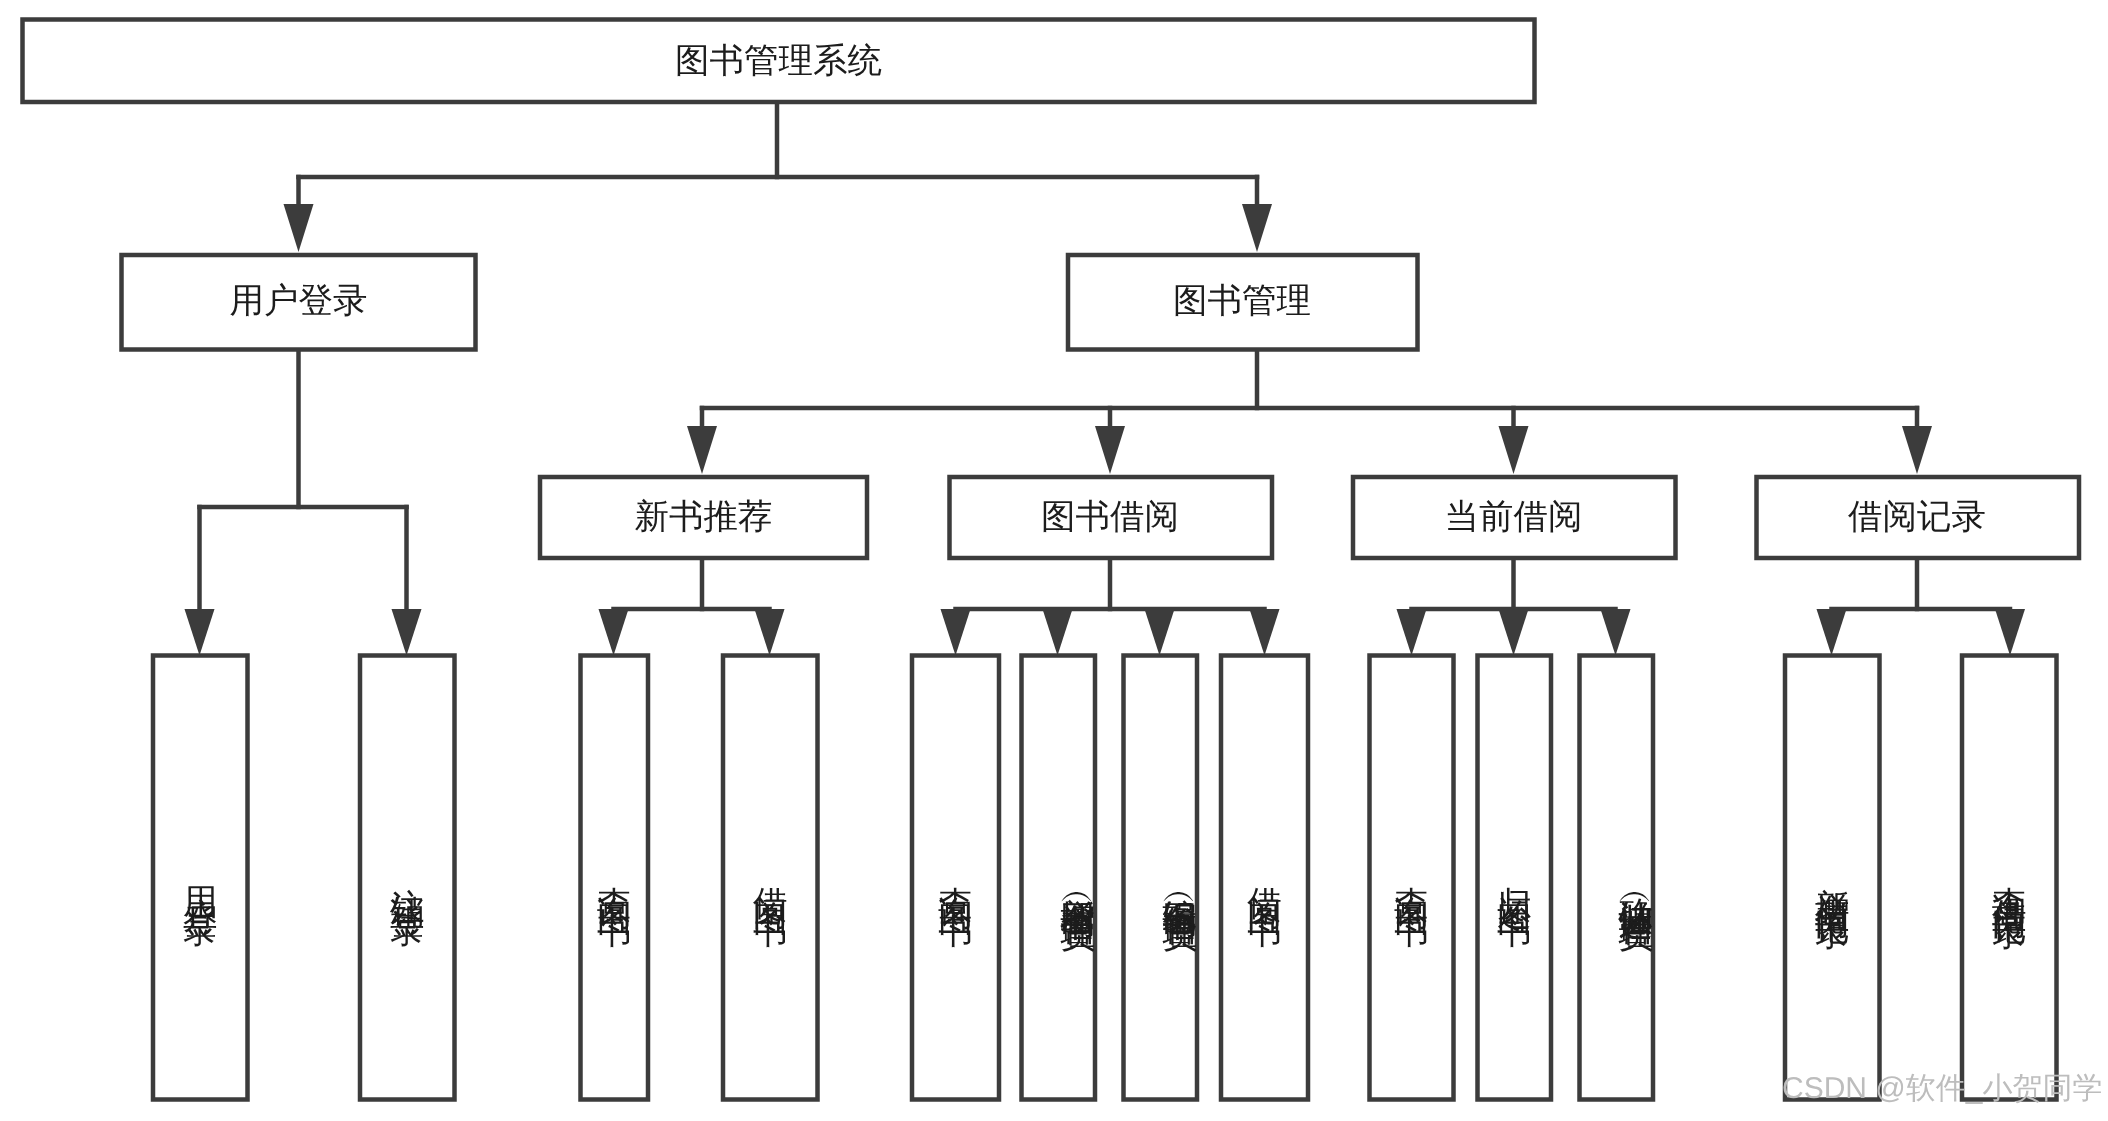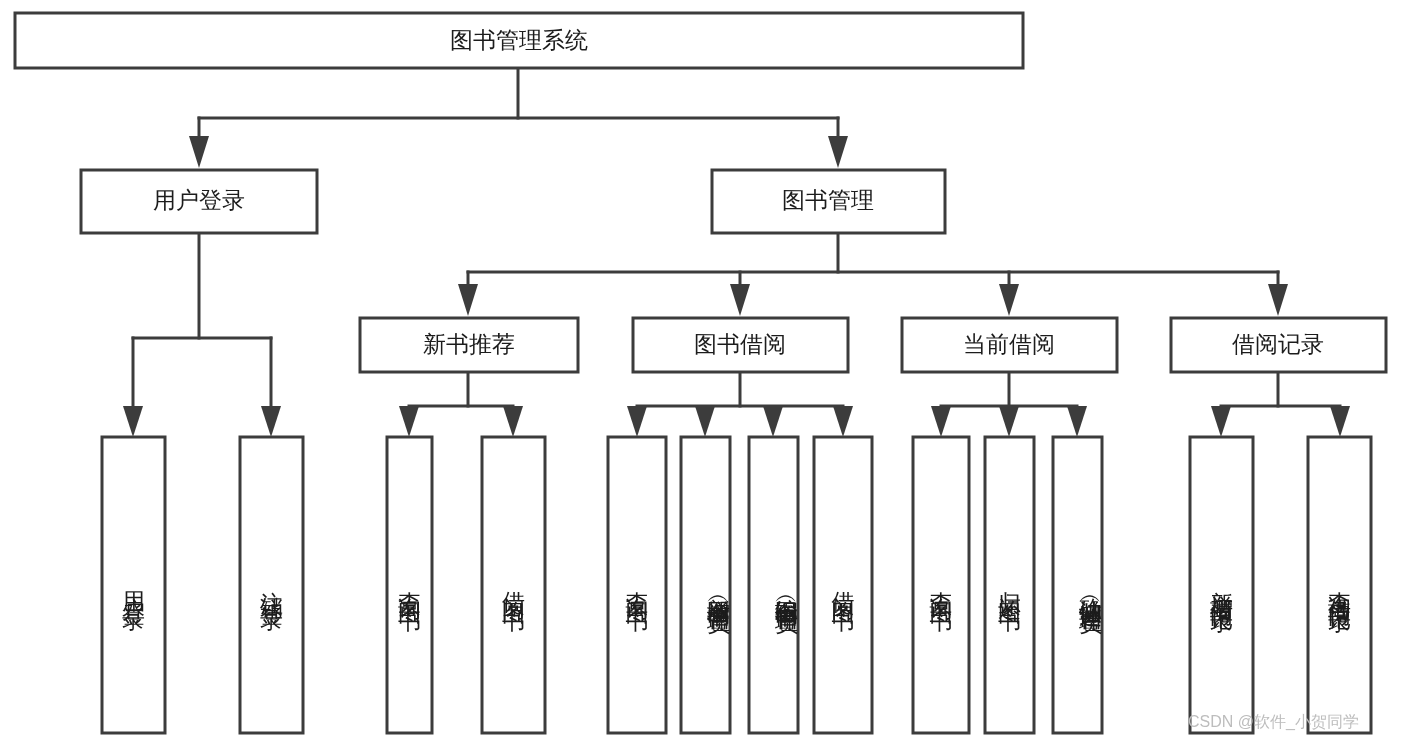--- a/index.html
+++ b/index.html
@@ -60,21 +60,21 @@
     white-space: nowrap;
     text-align: center;
     display: flex;
     align-items: center;
     justify-content: center;
     pointer-events: none;
   }
   .watermark {
     position: absolute;
     font-family: "Liberation Sans", "DejaVu Sans", sans-serif;
-    font-size: 16px;
+    font-size: 20px;
     color: #bdbdbd;
     white-space: nowrap;
     left: 1188px;
     top: 712px;
   }
 </style>
 </head>
 <body>
 
 <div id="diagram-root">

